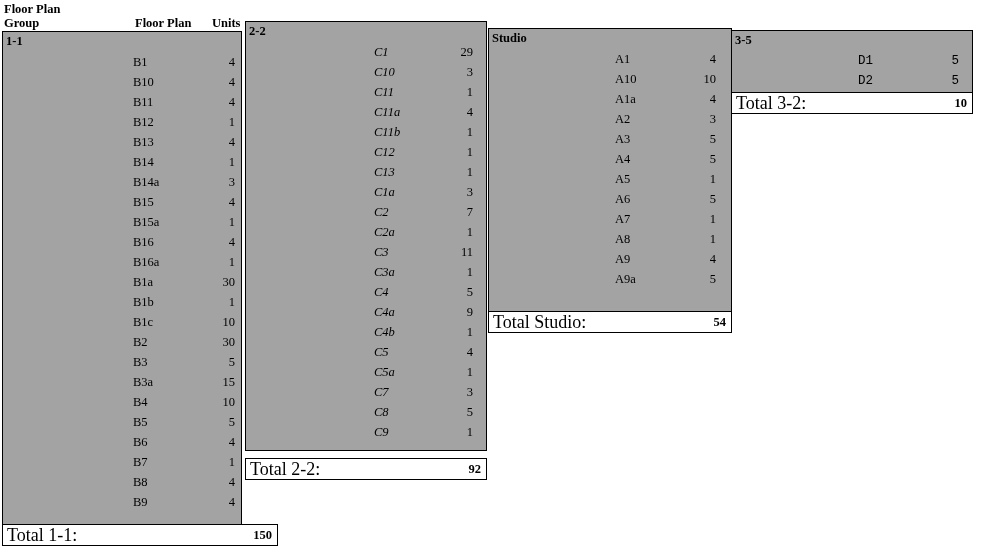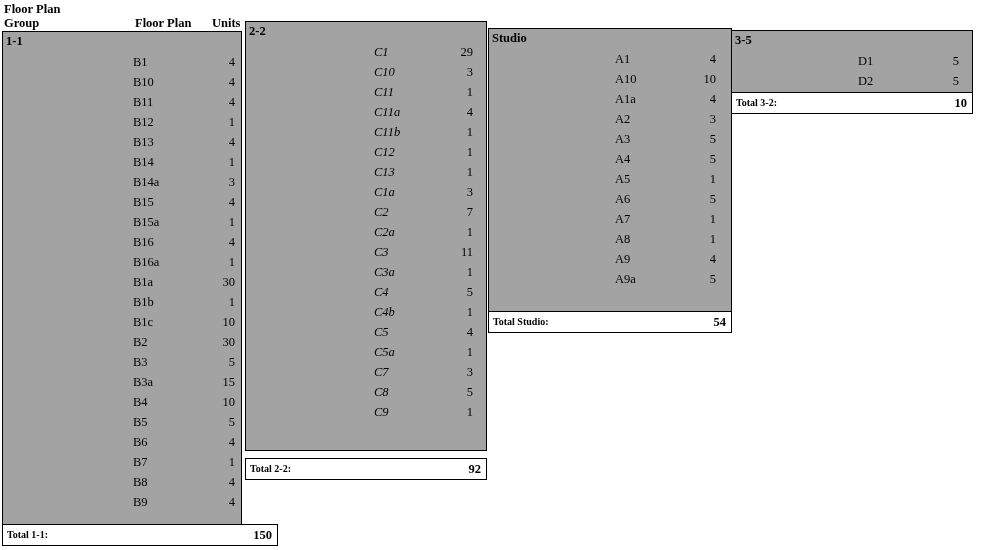--- a/index.html
+++ b/index.html
@@ -97,22 +97,22 @@
     box-sizing: border-box;
     border: 1px solid #000;
     background: #ffffff;
     height: 22px;
     line-height: 20px;
   }
   .total .tlabel {
     position: absolute;
     left: 4px;
     top: 0;
-    font-size: 10px;
-    font-weight: bold;
+    font-size: 18px;
+    font-weight: normal;
   }
   .total .tvalue {
     position: absolute;
     right: 5px;
     top: 0;
     font-size: 12.5px;
     font-weight: bold;
     text-align: right;
   }
 
@@ -132,21 +132,21 @@
   #total-2-2 .tvalue { width: 60px; right: 5px; }
 
   #group-studio { left: 488px; top: 28px; width: 244px; height: 285px; }
   #group-studio .rows { top: 20px; left: 0; width: 244px; }
   #group-studio .row .plan { left: 126px; }
   #group-studio .row .units { left: 175px; width: 52px; }
   #total-studio { left: 488px; top: 311px; width: 244px; }
   #total-studio .tvalue { width: 60px; right: 5px; font-family: Liberation Serif, serif; }
 
   #group-3-2 { left: 731px; top: 30px; width: 242px; height: 65px; }
-  #group-3-2 .rows { top: 20px; left: 0; width: 242px; }
+  #group-3-2 .rows { top: 20px; left: 0; width: 242px; font-family: Liberation Mono, monospace; }
   #group-3-2 .row .plan { left: 126px; }
   #group-3-2 .row .units { left: 175px; width: 52px; }
   #total-3-2 { left: 731px; top: 92px; width: 242px; }
   #total-3-2 .tvalue { width: 60px; right: 5px; }
 </style>
 </head>
 <body>
 
 <div class="report">
 
@@ -310,20 +310,24 @@
         </div>
       <div class="row">
           <span class="plan">C3a</span>
           <span class="units">1</span>
         </div>
       <div class="row">
           <span class="plan">C4</span>
           <span class="units">5</span>
         </div>
       <div class="row">
+          <span class="plan">C4a</span>
+          <span class="units">9</span>
+        </div>
+      <div class="row">
           <span class="plan">C4b</span>
           <span class="units">1</span>
         </div>
       <div class="row">
           <span class="plan">C5</span>
           <span class="units">4</span>
         </div>
       <div class="row">
           <span class="plan">C5a</span>
           <span class="units">1</span>

